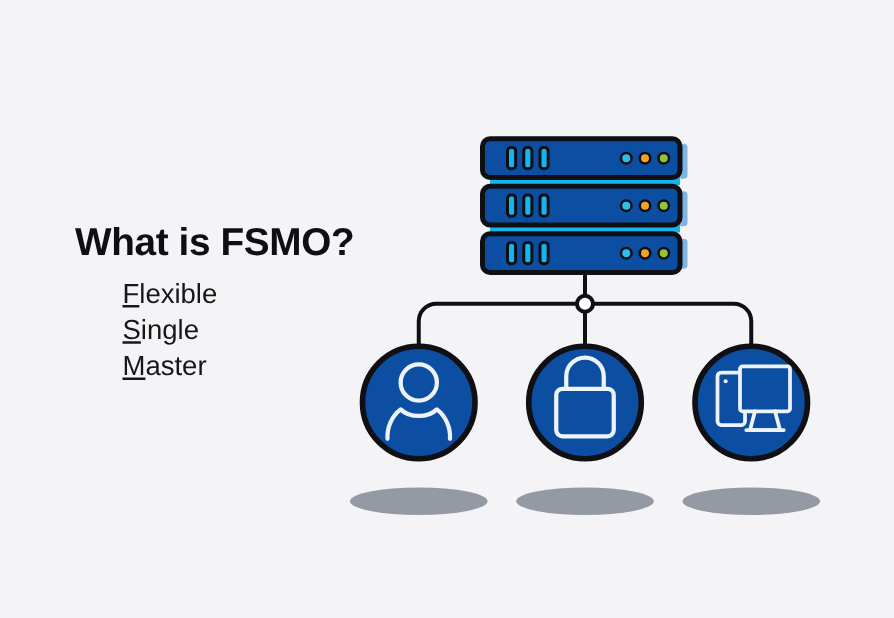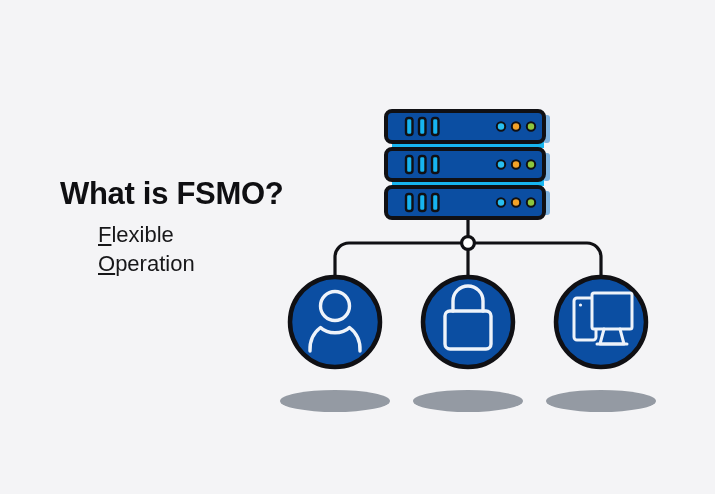--- a/index.html
+++ b/index.html
@@ -66,21 +66,22 @@
 </style>
 </head>
 <body>
 
 <div id="stage">
 
   <div id="text-block">
     <div id="page-title">What is FSMO?</div>
     <ul id="acronym-list">
       <li><span class="ul">F</span><span>lexible</span></li>
-      <li><span class="ul">O</span><span>peration</span></li>
+      <li><span class="ul">S</span><span>ingle</span></li>
+      <li><span class="ul">M</span><span>aster</span></li>
     </ul>
   </div>
 
   <div id="graphic">
   <svg width="715" height="494" viewBox="0 0 715 494" xmlns="http://www.w3.org/2000/svg">
 
     <g>
       <ellipse cx="335" cy="401" rx="55" ry="11" fill="#949aa3"></ellipse>
       <ellipse cx="468" cy="401" rx="55" ry="11" fill="#949aa3"></ellipse>
       <ellipse cx="601" cy="401" rx="55" ry="11" fill="#949aa3"></ellipse>

